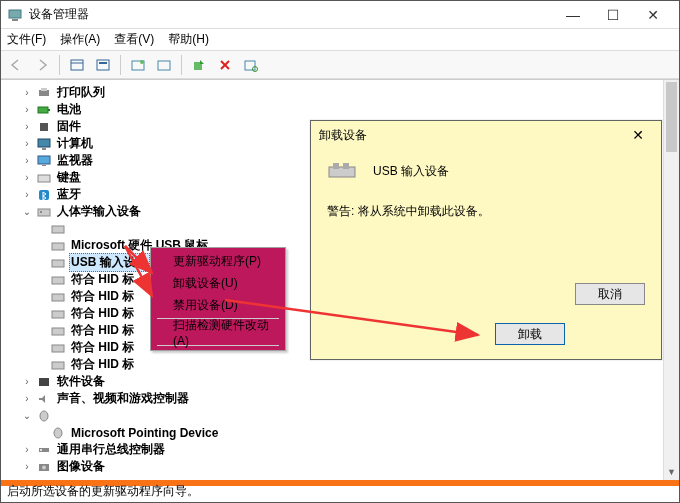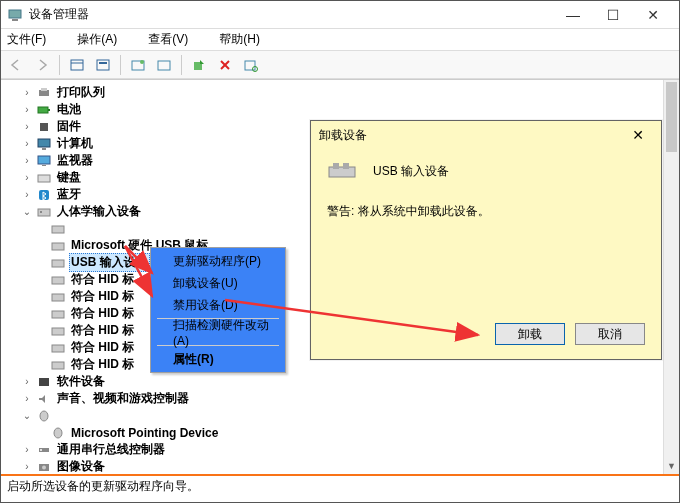--- a/index.html
+++ b/index.html
@@ -29,21 +29,21 @@
     border-bottom: 1px solid #ddd;
   }
   .titlebar .icon { width: 16px; height: 16px; margin-right: 6px; }
   .titlebar .title { flex: 1; }
   .winbtn { width: 40px; text-align: center; font-size: 14px; color:#333; }
   .menubar {
     height: 22px;
     display: flex;
     align-items: center;
     padding: 0 6px;
-    gap: 31px;
+    gap: 14px;
     border-bottom: 1px solid #ddd;
   }
   .menubar span { cursor: default; }
   .toolbar {
     height: 28px;
     display: flex;
     align-items: center;
     padding: 0 4px;
     gap: 4px;
     border-bottom: 1px solid #ddd;
@@ -79,33 +79,33 @@
     width: 16px; height: 14px; margin: 0 3px;
     display: inline-flex; align-items: center; justify-content: center;
   }
   .tree-row .label { padding: 0 2px; font-weight: bold; }
   .tree-row.selected .label {
     background: #cde8ff;
     border: 1px dotted #2a7ad6;
     padding: 0 1px;
   }
   .statusbar {
-    height: 28px;
-    border-top: 2px solid #f97316;
+    height: 22px;
+    border-top: 6px solid #f97316;
     padding: 2px 6px;
     display: flex;
-    align-items: flex-start;
+    align-items: flex-end;
   }
   
   .ctxmenu {
     position: absolute;
     left: 150px;
     top: 247px;
     width: 136px;
-    background: #3b82f6;
+    background: #be185d;
     border: 1px solid #a0a0a0;
     box-shadow: 2px 2px 2px rgba(0,0,0,0.2);
     padding: 2px;
     z-index: 20;
   }
   .ctxmenu .item {
     height: 22px;
     display: flex;
     align-items: center;
     padding: 0 8px 0 20px;
@@ -130,21 +130,21 @@
   .dialog .drow { display:flex; align-items:center; margin-bottom:20px;}
   .dialog .dicon { width:34px; height:24px; margin-right:12px; }
   .dialog .dbtns {
     position:absolute; bottom:14px; right:16px; display:flex; gap:10px;
   }
   .dbtn {
     width:70px; height:22px; border:1px solid #888;
     background:#e6e6e6;
     display:flex; align-items:center; justify-content:center;
   }
-  .dbtn.primary { border:1.5px solid #0a64ad; }
+  .dbtn.primary { border:1.5px solid #0a64ad;margin-top:40px; }
   
   .arrow {
     position:absolute; z-index:40; pointer-events:none;
   }
   
   .vscroll {
     position:absolute; right:0; top:0; bottom:0; width:16px;
     background:#f0f0f0; border-left:1px solid #ddd;
   }
   .vscroll .thumb { position:absolute; left:2px; right:2px; top:2px; height:70px; background:#c8c8c8; }
@@ -469,23 +469,20 @@
   </div>
 </div>
 
 <div class="ctxmenu">
   <div class="item">更新驱动程序(P)</div>
   <div class="item">卸载设备(U)</div>
   <div class="item">禁用设备(D)</div>
   <div class="sepline"></div>
   <div class="item">扫描检测硬件改动(A)</div>
   <div class="sepline"></div>
-  <div class="item">
-      <b>属性(R)</b>
-    </div>
 </div>
 
 <div class="dialog">
   <div class="dtitle">
     <span class="t">卸载设备</span>
     <span class="dclose">✕</span>
   </div>
   <div class="dbody">
     <div class="drow">
       <span class="dicon">

